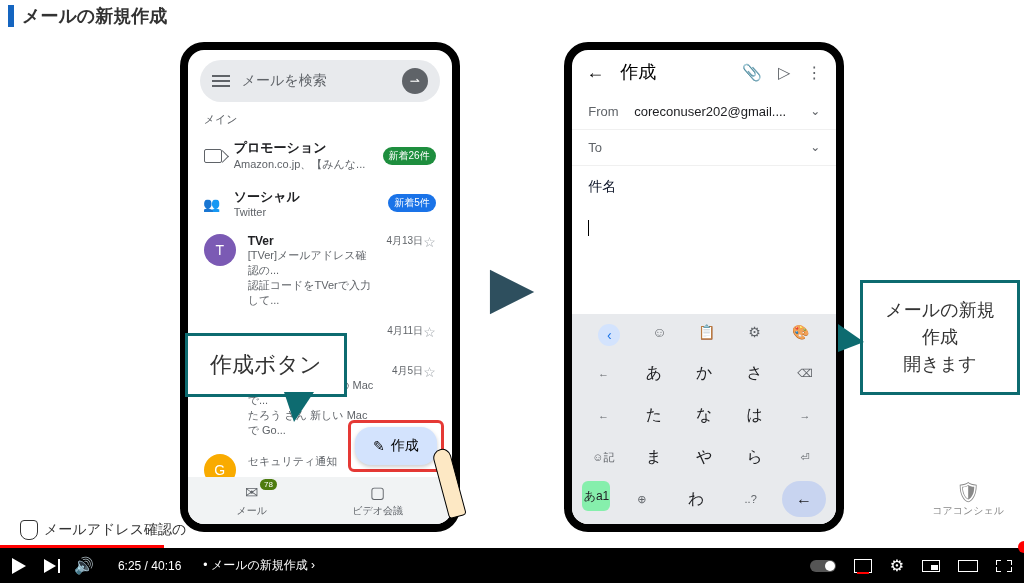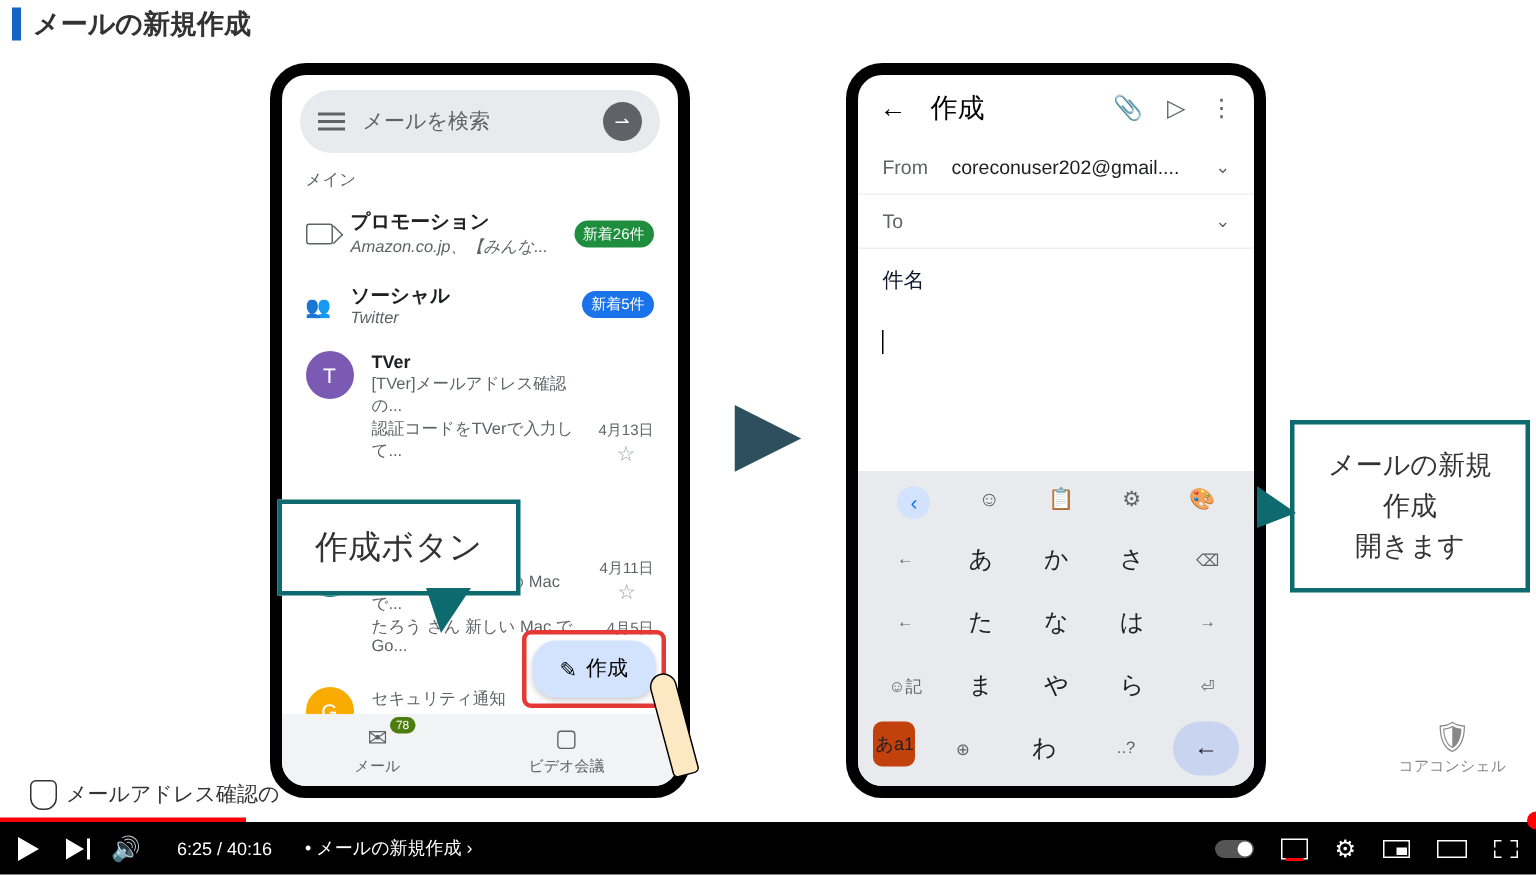--- a/index.html
+++ b/index.html
@@ -23,34 +23,34 @@
 .avatar-circle { width: 26px; height: 26px; background: #5f6368; border-radius: 50%; display: flex; align-items: center; justify-content: center; color: #fff; font-size: 12px; }
 
 .section-label { font-size: 11px; color: #5f6368; padding: 4px 16px; }
 
 .category-row { display: flex; align-items: center; padding: 8px 16px; gap: 12px; }
 .tag-icon { width: 18px; height: 14px; border: 1.5px solid #5f6368; border-radius: 2px; position: relative; }
 .tag-icon::after { content: ''; position: absolute; right: -6px; top: 2px; width: 8px; height: 8px; border-top: 1.5px solid #5f6368; border-right: 1.5px solid #5f6368; transform: rotate(45deg); }
 .people-icon { width: 18px; height: 14px; color: #1a73e8; font-size: 14px; }
 .cat-content { flex: 1; }
 .cat-title { font-size: 13px; font-weight: 600; color: #202124; }
-.cat-sub { font-size: 11px; color: #5f6368; font-style: italic; }
+.cat-sub { font-size: 11px; color: #5f6368; }
 .badge { font-size: 10px; padding: 2px 6px; border-radius: 10px; color: #fff; }
 .badge-green { background: #1e8e3e; }
 .badge-blue { background: #1a73e8; }
 
 .email-row { display: flex; padding: 8px 16px; gap: 12px; font-size: 12px; }
 .email-avatar { width: 32px; height: 32px; border-radius: 50%; display: flex; align-items: center; justify-content: center; color: #fff; font-size: 14px; }
 .av-purple { background: #7b5ab4; }
 .av-teal { background: #00796b; }
 .av-yellow { background: #f9ab00; }
 .email-content { flex: 1; }
 .email-sender { font-weight: 600; color: #202124; }
 .email-subject, .email-snippet { color: #5f6368; font-size: 11px; }
-.email-meta { display: flex; flex-direction: column; align-items: center; font-size: 10px; color: #5f6368; margin-top: 46px; }
+.email-meta { display: flex; flex-direction: row; align-items: flex-start; font-size: 10px; color: #5f6368; }
 .star { font-size: 14px; color: #9aa0a6; }
 
 .compose-btn-wrap { position: absolute; bottom: 52px; right: 8px; border: 3px solid #e53935; border-radius: 6px; padding: 4px; }
 .compose-btn { display: flex; align-items: center; gap: 6px; background: #d3e3fd; padding: 10px 18px; border-radius: 16px; font-size: 14px; box-shadow: 0 2px 4px rgba(0,0,0,.2); }
 .pencil { font-size: 14px; }
 
 .bottom-nav { position: absolute; bottom: 0; left: 0; right: 0; display: flex; justify-content: space-around; padding: 6px; background: #f1f3f4; font-size: 10px; color: #5f6368; }
 .nav-item { display: flex; flex-direction: column; align-items: center; gap: 2px; position: relative; }
 .nav-icon { font-size: 16px; }
 .nav-badge { position: absolute; top: -4px; right: -10px; background: #4d7c0f; color: #fff; font-size: 8px; padding: 1px 4px; border-radius: 8px; }
@@ -82,21 +82,21 @@
 .cursor { display: inline-block; width: 1px; height: 16px; background: #000; }
 
 .keyboard { position: absolute; bottom: 0; left: 0; right: 0; background: #e8eaed; padding: 4px; }
 .kb-toolbar { display: flex; justify-content: space-around; padding: 6px; font-size: 14px; color: #5f6368; }
 .kb-toolbar span:first-child { background: #d3e3fd; border-radius: 50%; width: 22px; height: 22px; display: flex; align-items: center; justify-content: center; color: #1a73e8; }
 .kb-rows { }
 .kb-row { display: flex; justify-content: space-around; padding: 3px 2px; }
 .key { width: 46px; height: 36px; display: flex; align-items: center; justify-content: center; font-size: 16px; color: #202124; }
 .key-sm { font-size: 11px; color: #5f6368; }
 .key-pill { background: #c8d4f0; border-radius: 18px; width: 44px; }
-.key-gray { background: #c2410c; border-radius: 6px; width: 28px; height: 30px; font-size: 12px; }
+.key-gray { background: #86efac; border-radius: 6px; width: 28px; height: 30px; font-size: 12px; }
 
 .brand { position: absolute; bottom: 30px; right: 20px; font-size: 10px; color: #888; text-align: center; }
 .brand-icon { font-size: 20px; display: block; }
 
 .watermark { position: absolute; bottom: 8px; left: 20px; display: flex; align-items: center; gap: 6px; font-size: 14px; color: #333; }
 .wm-icon { width: 18px; height: 20px; border: 1.5px solid #333; border-radius: 4px 4px 8px 8px; }
 
 
 .progress-bar { position: absolute; bottom: 35px; left: 0; right: 0; height: 3px; background: rgba(255,255,255,.3); }
 .progress-played { height: 100%; width: 16%; background: #ff0000; }

